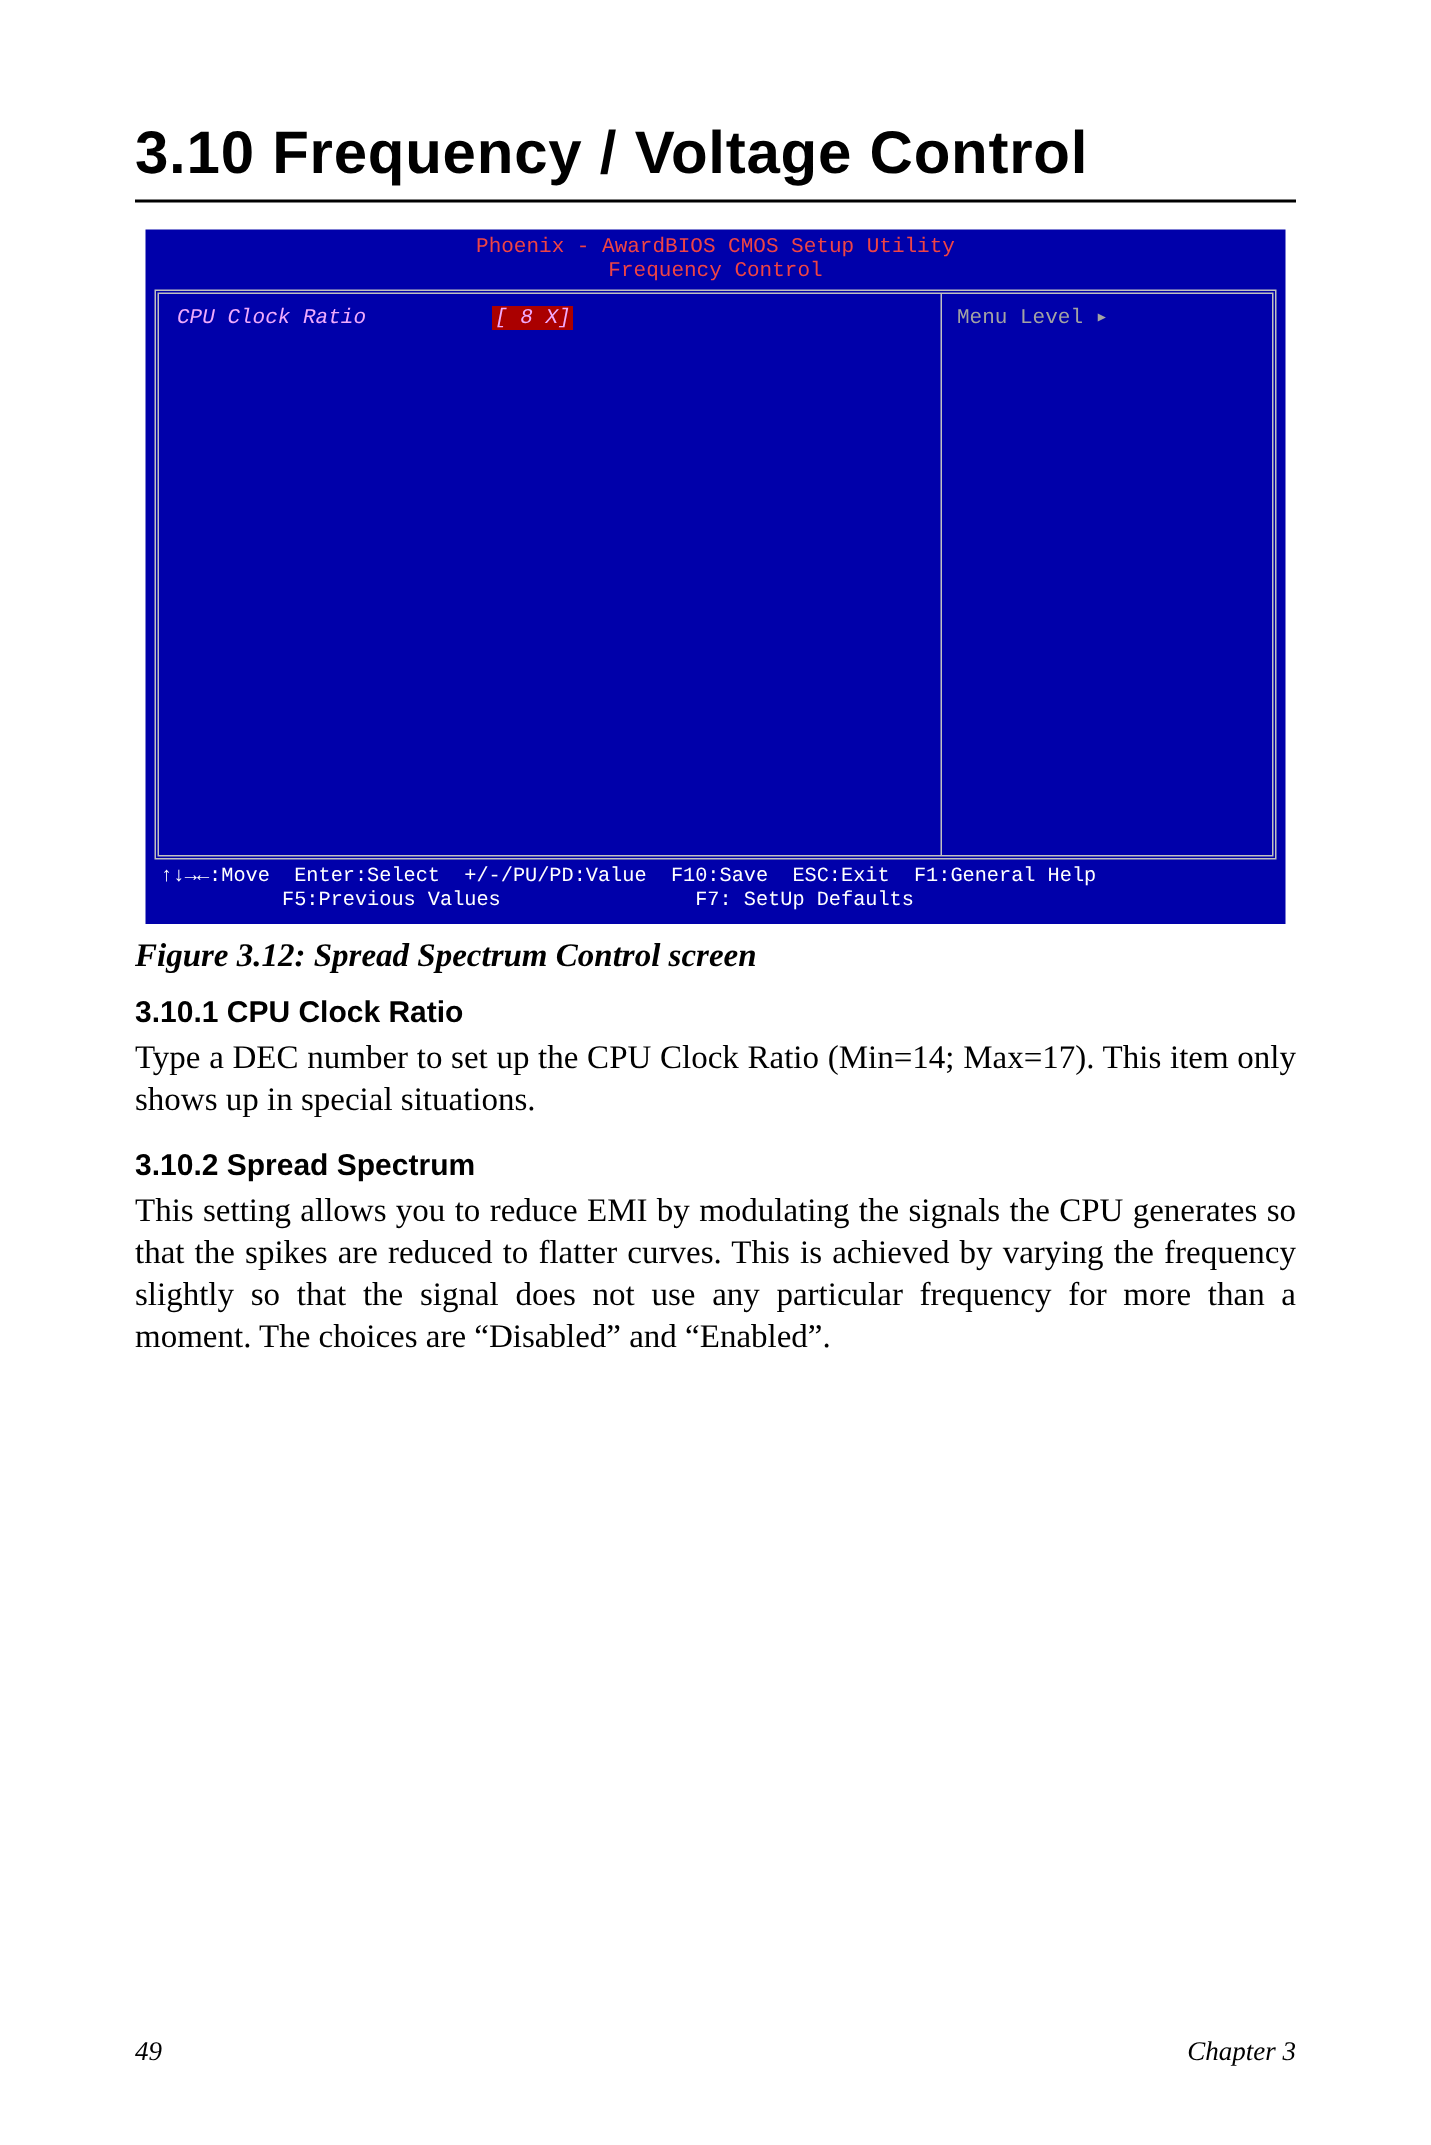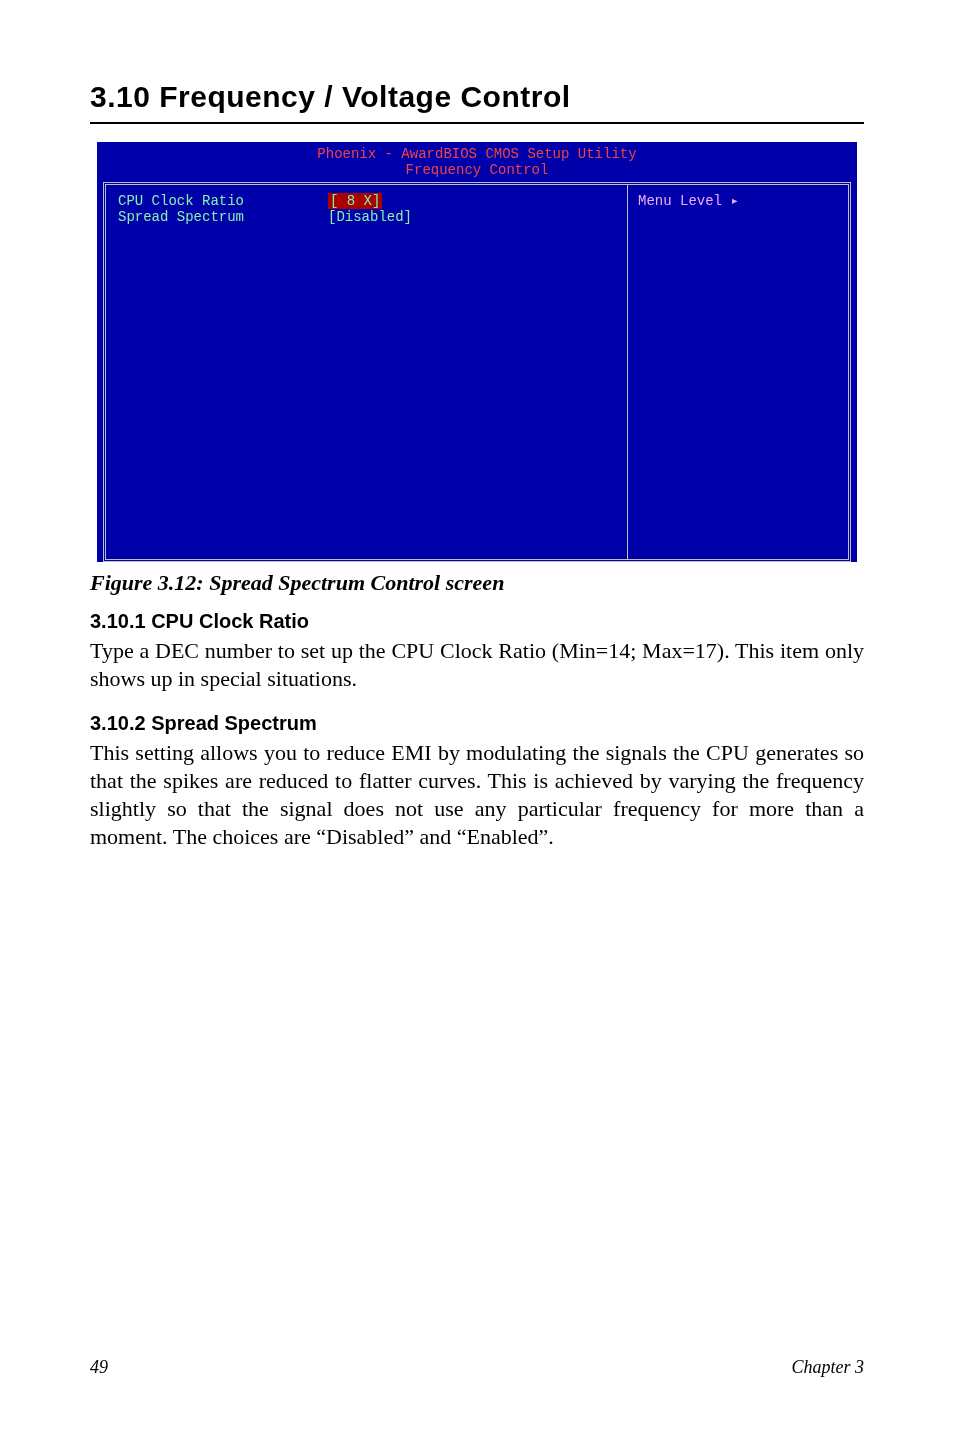--- a/index.html
+++ b/index.html
@@ -15,21 +15,21 @@
   }
   .page {
     padding: 80px 90px 60px 90px;
     box-sizing: border-box;
     height: 100%;
     position: relative;
   }
   h1.section-title {
     font-family: Arial, Helvetica, sans-serif;
     font-weight: bold;
-    font-size: 30px;
+    font-size: 40px;
     margin: 0 0 8px 0;
     letter-spacing: 0.5px;
   }
   .hr {
     border: none;
     border-top: 2px solid #000;
     margin: 0 0 18px 0;
   }
   .bios-screenshot {
     width: 760px;
@@ -64,25 +64,26 @@
     flex-direction: column;
   }
   .bios-right-top {
     text-align: center;
     color: #ffffff;
     padding: 8px 6px;
     border-bottom: 1px solid #c0c0c0;
   }
   .bios-right-body {
     padding: 8px 10px;
-    color: #f0abfc;
+    color: #a3a3a3;
   }
   .bios-row {
     display: flex;
-    color: #86efac;
+    color: #f0abfc;
+    font-style: italic;
   }
   .bios-label {
     width: 210px;
     white-space: pre;
   }
   .bios-value {
     white-space: pre;
   }
   .bios-value.selected {
     background: #aa0000;
@@ -143,30 +144,28 @@
   <div class="bios-screenshot">
     <div class="bios-title"><span>Phoenix - AwardBIOS CMOS Setup Utility</span>
 <span>Frequency Control</span></div>
 
     <div class="bios-body">
       <div class="bios-left">
         <div class="bios-row">
           <span class="bios-label">CPU Clock Ratio</span>
           <span class="bios-value selected">[ 8 X]</span>
         </div>
-        <div class="bios-row">
-          <span class="bios-label">Spread Spectrum</span>
-          <span class="bios-value">[Disabled]</span>
-        </div>
       </div>
       <div class="bios-right">
         <div class="bios-right-body">Menu Level   ▸</div>
       </div>
     </div>
 
+    <div class="bios-footer"><span>↑↓→←:Move  Enter:Select  +/-/PU/PD:Value  F10:Save  ESC:Exit  F1:General Help</span>
+<span>          F5:Previous Values                F7: SetUp Defaults</span></div>
   </div>
 
   <div class="fig-caption">Figure 3.12: Spread Spectrum Control screen</div>
 
   <h2 class="subsection">3.10.1 CPU Clock Ratio</h2>
   <p class="body">Type a DEC number to set up the CPU Clock Ratio (Min=14; Max=17). This item only shows up in special situations.</p>
 
   <h2 class="subsection">3.10.2 Spread Spectrum</h2>
   <p class="body">This setting allows you to reduce EMI by modulating the signals the CPU generates so that the spikes are reduced to flatter curves. This is achieved by varying the frequency slightly so that the signal does not use any particular frequency for more than a moment. The choices are “Disabled” and “Enabled”.</p>
 

